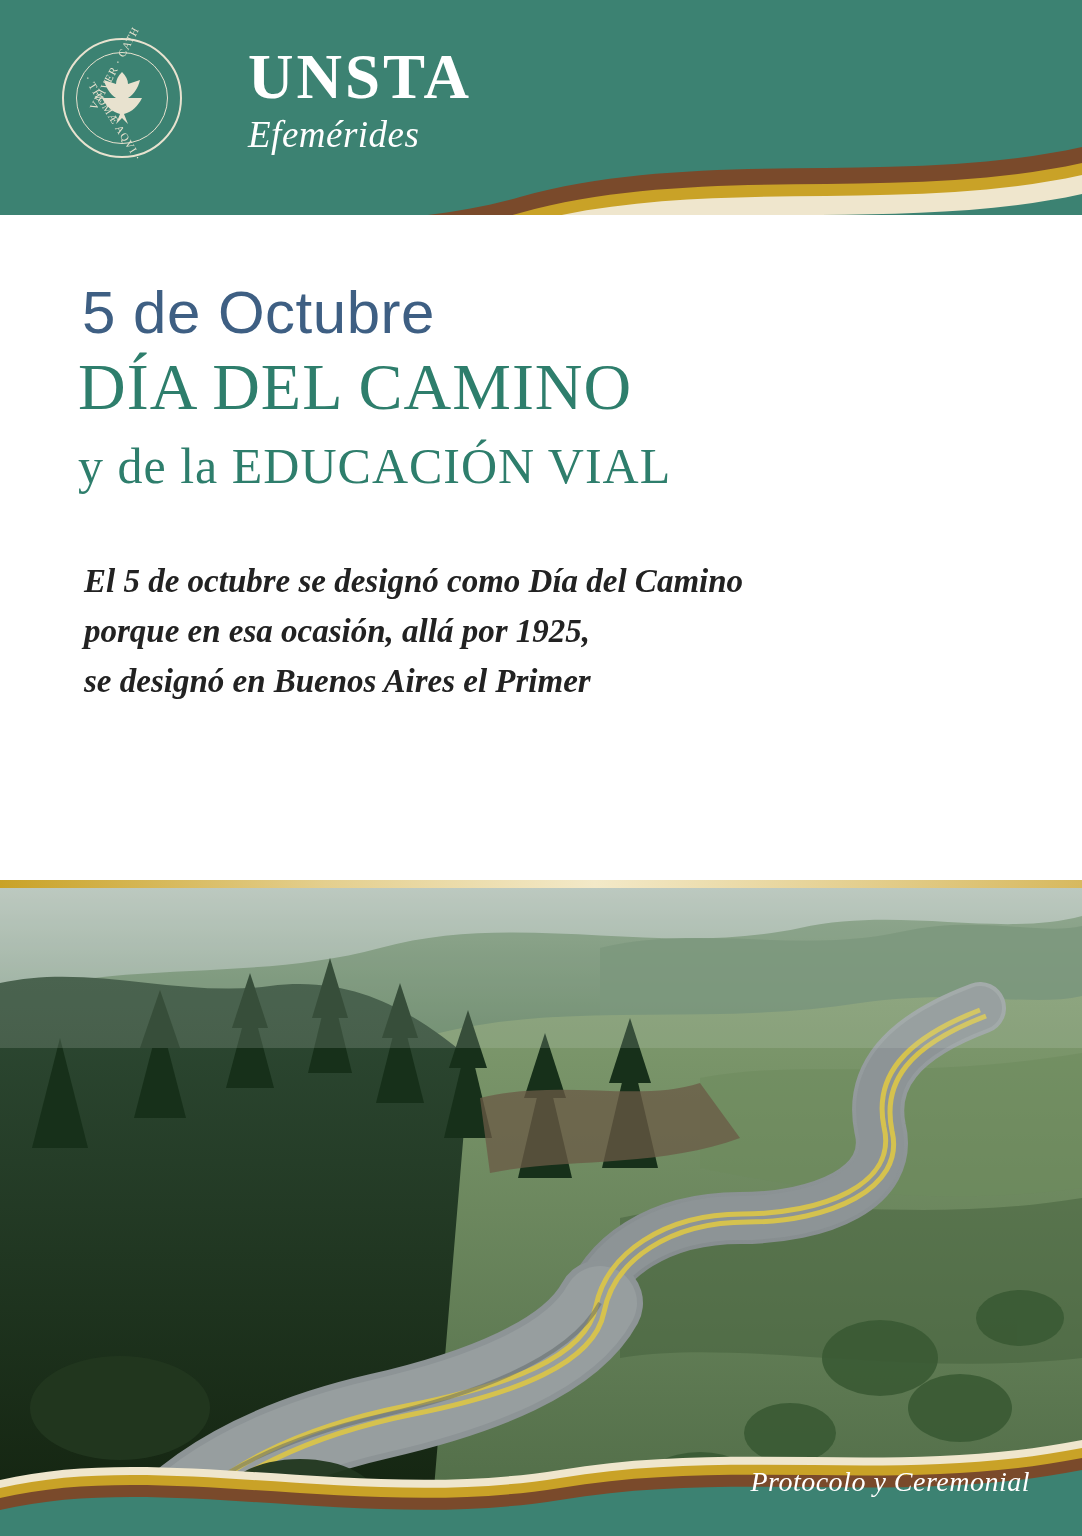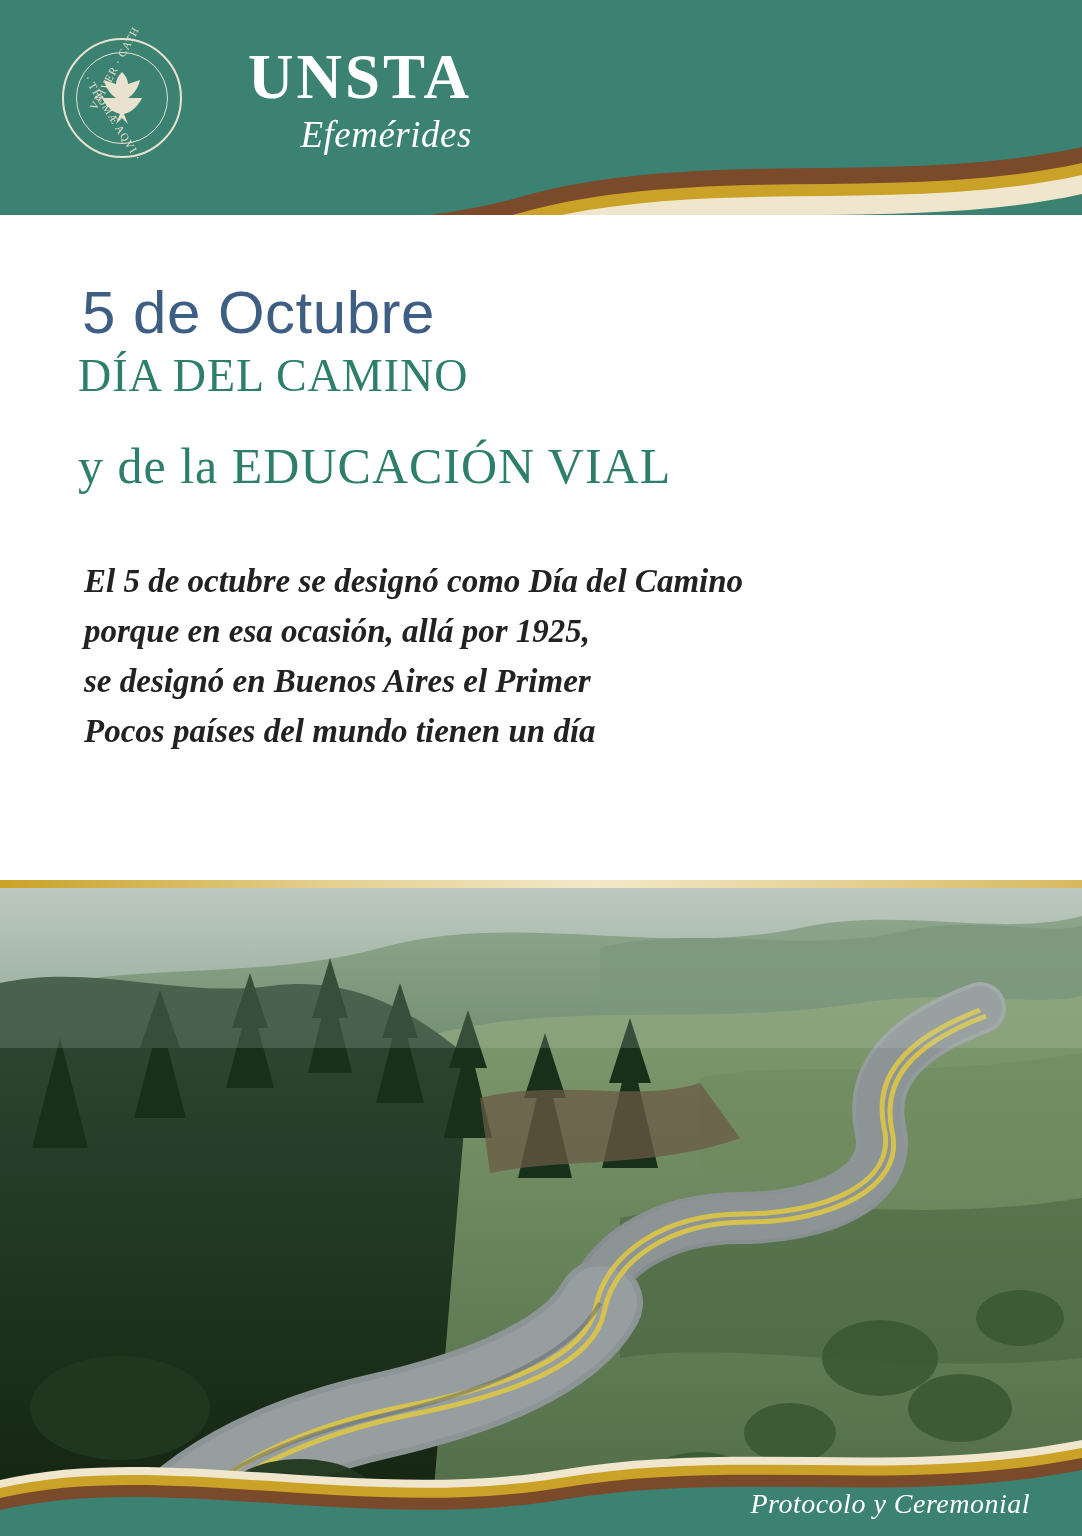--- a/index.html
+++ b/index.html
@@ -76,37 +76,36 @@
     font-weight:bold;
     letter-spacing:3px;
     line-height:1.0;
   }
   .brand-sub {
     font-family:"Liberation Serif", serif;
     font-size:37px;
     font-style:italic;
     margin-top:4px;
     letter-spacing:0.5px;
-    text-align:right;
   }
 
   
   .date {
     position:absolute;
     left:82px; top:278px;
     font-family:"Liberation Sans", sans-serif;
     font-size:60px;
     color:#3e5f83;
     letter-spacing:0.5px;
   }
   .title1 {
     position:absolute;
     left:78px; top:352px;
     font-family:"Liberation Serif", serif;
-    font-size:46px;
+    font-size:66px;
     color:#2e7e6c;
     letter-spacing:1px;
     line-height:1.05;
     text-align:right;
   }
   .title2 {
     position:absolute;
     left:78px; top:440px;
     font-family:"Liberation Serif", serif;
     font-size:50px;
@@ -152,21 +151,21 @@
 
   
   .footer-wave {
     position:absolute;
     left:0; bottom:0;
     width:1082px; height:130px;
     overflow:hidden;
   }
   .footer-text {
     position:absolute;
-    right:52px; bottom:16px;
+    right:52px; bottom:38px;
     font-family:"Liberation Serif", serif;
     font-style:italic;
     font-size:28px;
     color:#ffffff;
     letter-spacing:0.5px;
   }
 </style>
 </head>
 <body>
 
@@ -207,21 +206,20 @@
   <div class="title1">DÍA DEL CAMINO</div>
 
   <div class="title2">
     <span class="lower">y de la </span><span>EDUCACIÓN VIAL</span>
   </div>
 
   <div class="paragraph">
     <div>El 5 de octubre se designó como Día del Camino</div>
     <div>porque en esa ocasión, allá por 1925,</div>
     <div>se designó en Buenos Aires el Primer</div>
-    <div>Pocos países del mundo tienen un día</div>
   </div>
 
   <div class="photo-band">
     <div class="photo-topline"></div>
     <div class="photo">
       <svg width="1082" height="648" viewBox="0 0 1082 648">
         <defs>
           <linearGradient id="sky" x1="0" y1="0" x2="0" y2="1">
             <stop offset="0%" stop-color="#b9c6bd"></stop>
             <stop offset="100%" stop-color="#8fa694"></stop>

